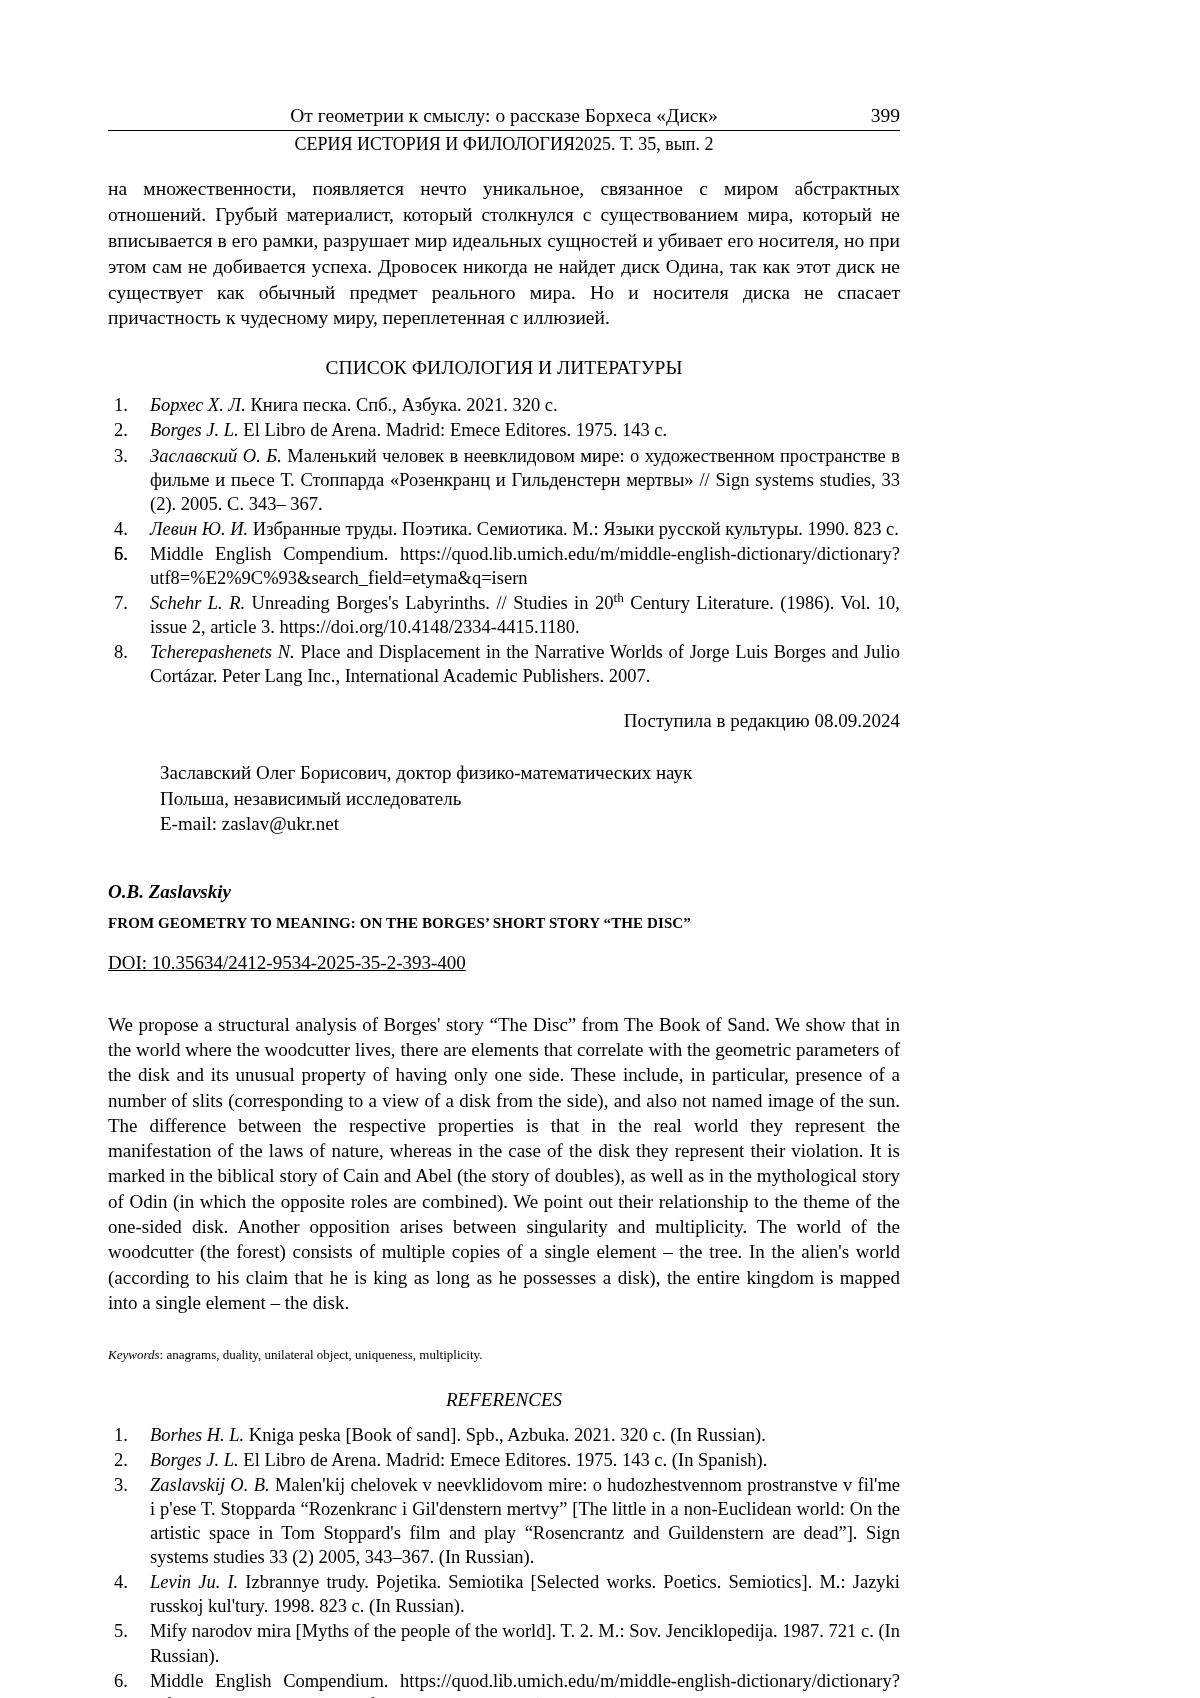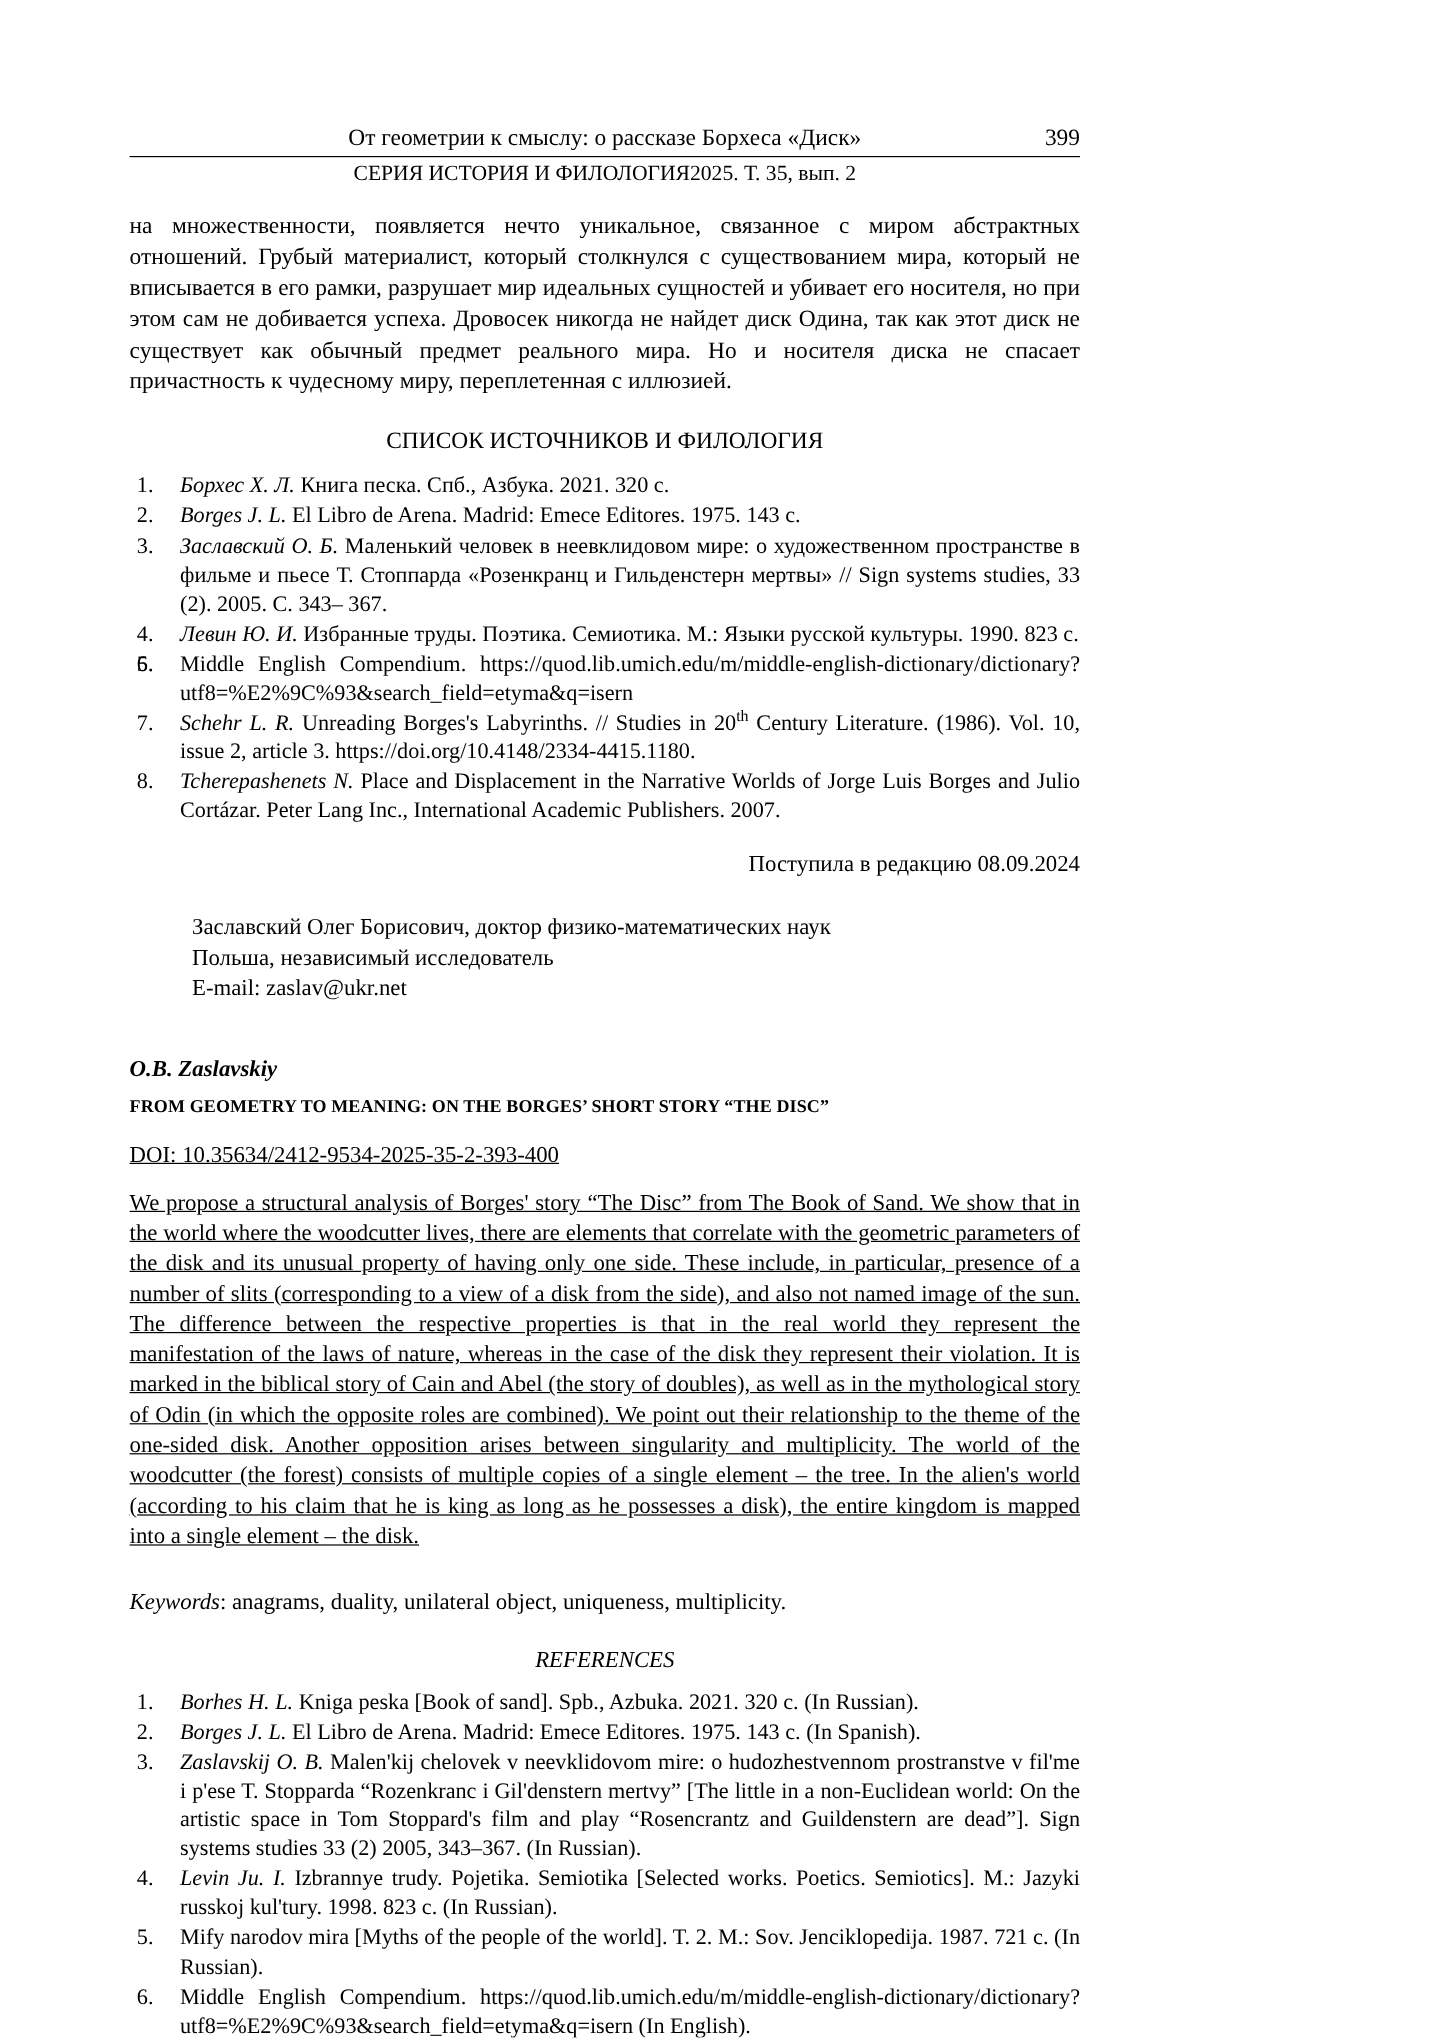--- a/index.html
+++ b/index.html
@@ -111,29 +111,28 @@
     font-weight: bold;
     font-size: 15px;
     letter-spacing: 0.1px;
   }
   .doi {
     margin-top: 20px;
     font-size: 19px;
     text-decoration: underline;
   }
   .abstract {
-    margin-top: 16px;
+    margin-top: 38px;
     font-size: 19px;
     line-height: 1.33;
     text-align: justify;
-    text-decoration: underline;
   }
   .keywords {
     margin-top: 32px;
-    font-size: 19px;
+    font-size: 13px;
   }
   .refs-heading {
     text-align: center;
     font-size: 19px;
     margin-top: 26px;
     margin-bottom: 12px;
     font-style: italic;
   }
   sup { font-size: 0.72em; vertical-align: super; line-height: 0; }
 </style>
@@ -149,21 +148,21 @@
     </div>
     <div class="runhead-rule"></div>
     <div class="runhead-line2">
       <span>СЕРИЯ ИСТОРИЯ И ФИЛОЛОГИЯ</span>
       <span>2025. Т. 35, вып. 2</span>
     </div>
   </div>
 
   <p class="body-para">на множественности, появляется нечто уникальное, связанное с миром абстрактных отношений. Грубый материалист, который столкнулся с существованием мира, который не вписывается в его рамки, разрушает мир идеальных сущностей и убивает его носителя, но при этом сам не добивается успеха. Дровосек никогда не найдет диск Одина, так как этот диск не существует как обычный предмет реального мира. Но и носителя диска не спасает причастность к чудесному миру, переплетенная с иллюзией.</p>
 
-  <div class="center-title">СПИСОК ИСТОЧНИКОВ И ФИЛОЛОГИЯ</div>
+  <div class="center-title">СПИСОК ФИЛОЛОГИЯ И ЛИТЕРАТУРЫ</div>
 
   <ol class="reflist" id="sources-list">
       <li><span class="num">1.</span><span class="it">Борхес Х. Л.</span><span> Книга песка. Спб., Азбука. 2021. 320 с.</span></li>
       <li><span class="num">2.</span><span class="it">Borges J. L.</span><span> El Libro de Arena. Madrid: Emece Editores. 1975. 143 c.</span></li>
       <li><span class="num">3.</span><span class="it">Заславский О. Б.</span><span> Маленький человек в неевклидовом мире: о художественном пространстве в фильме и пьесе Т. Стоппарда «Розенкранц и Гильденстерн мертвы» // Sign systems studies, 33 (2). 2005. С. 343– 367.</span></li>
       <li><span class="num">4.</span><span class="it">Левин Ю. И.</span><span> Избранные труды. Поэтика. Семиотика. М.: Языки русской культуры. 1990. 823 с.</span></li>
       <li><span class="num">5.</span></li>
       <li class="justify-spread"><span class="num">6.</span><span>Middle English Compendium. https://quod.lib.umich.edu/m/middle-english-dictionary/dictionary?utf8=%E2%9C%93&amp;search_field=etyma&amp;q=isern</span></li>
       <li><span class="num">7.</span><span class="it"> Schehr L. R.</span><span> Unreading Borges's Labyrinths. // Studies in 20<sup>th</sup> Century Literature. (1986). Vol. 10, issue 2, article 3. https://doi.org/10.4148/2334-4415.1180.</span></li>
       <li><span class="num">8.</span><span class="it">Tcherepashenets N.</span><span> Place and Displacement in the Narrative Worlds of Jorge Luis Borges and Julio Cortázar. Peter Lang Inc., International Academic Publishers. 2007.</span></li>

